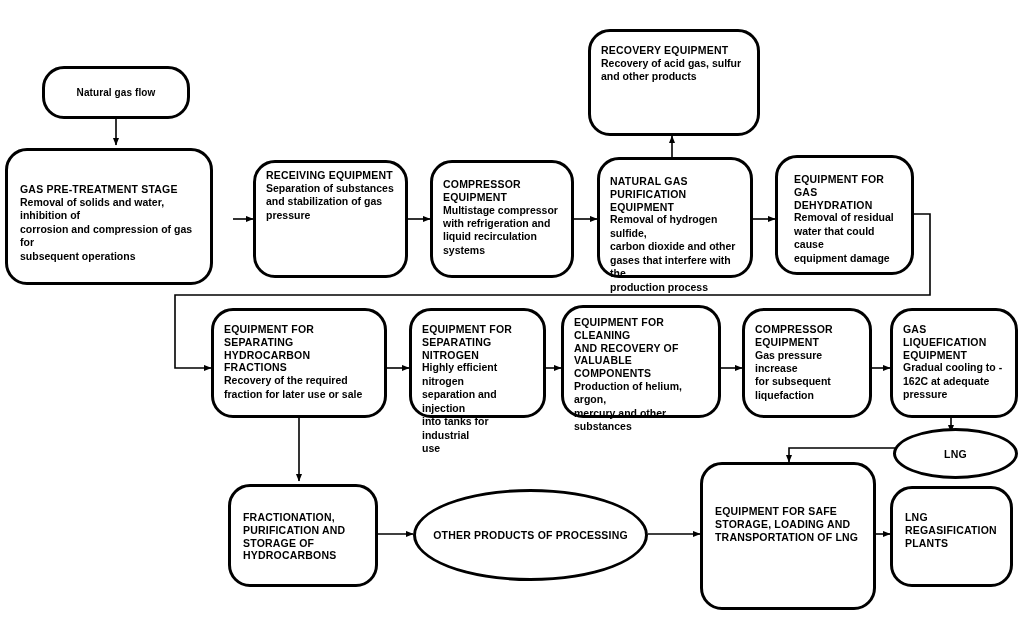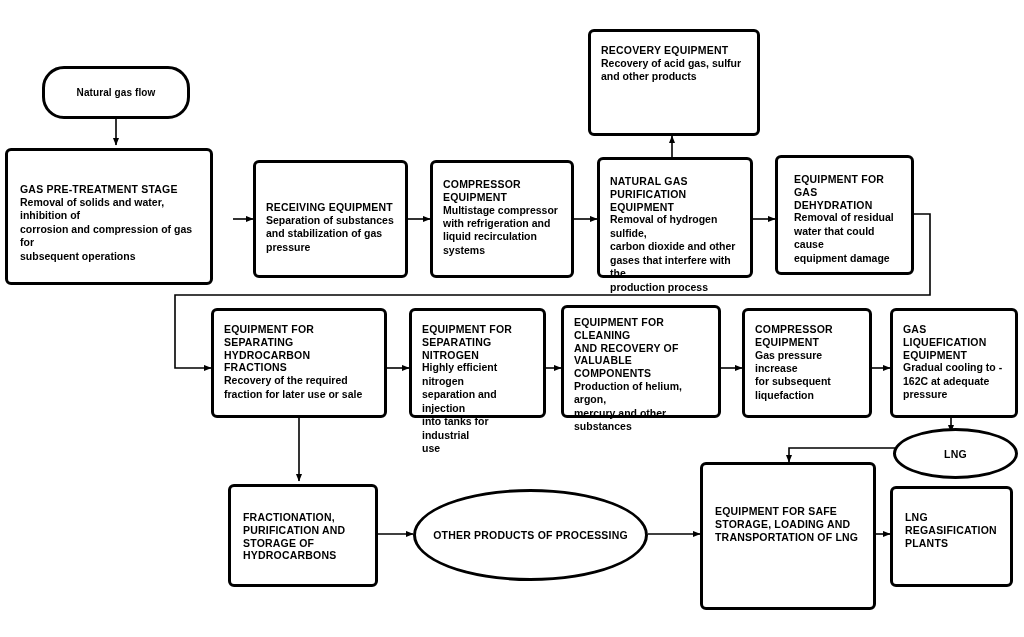--- a/index.html
+++ b/index.html
@@ -17,21 +17,21 @@
     height: 637px;
     background: #ffffff;
     overflow: hidden;
   }
   
   .node {
     position: absolute;
     box-sizing: border-box;
     background: #ffffff;
     border: 3px solid #000000;
-    border-radius: 6px;
+    border-radius: 22px;
     padding: 10px 9px 8px 10px;
     z-index: 3;
   }
   .node.pill {
     border-radius: 22px;
     display: flex;
     align-items: center;
     justify-content: center;
     padding: 6px;
   }
@@ -131,21 +131,21 @@
     <div class="n-center">Natural gas flow</div>
   </div>
 
   <div class="node" style="left:5px; top:148px; width:208px; height:137px; padding-top:32px; padding-left:12px;">
     <div class="n-title">GAS PRE-TREATMENT STAGE</div>
     <div class="n-body">Removal of solids and water, inhibition of
 corrosion and compression of gas for
 subsequent operations</div>
   </div>
 
-  <div class="node" style="left:253px; top:160px; width:155px; height:118px; padding-top:38px;">
+  <div class="node" style="left:253px; top:160px; width:155px; height:118px; padding-top:6px;">
     <div class="n-title">RECEIVING EQUIPMENT</div>
     <div class="n-body">Separation of substances
 and stabilization of gas
 pressure</div>
   </div>
 
   <div class="node" style="left:430px; top:160px; width:144px; height:118px; padding-top:15px;">
     <div class="n-title">COMPRESSOR
 EQUIPMENT</div>
     <div class="n-body">Multistage compressor

